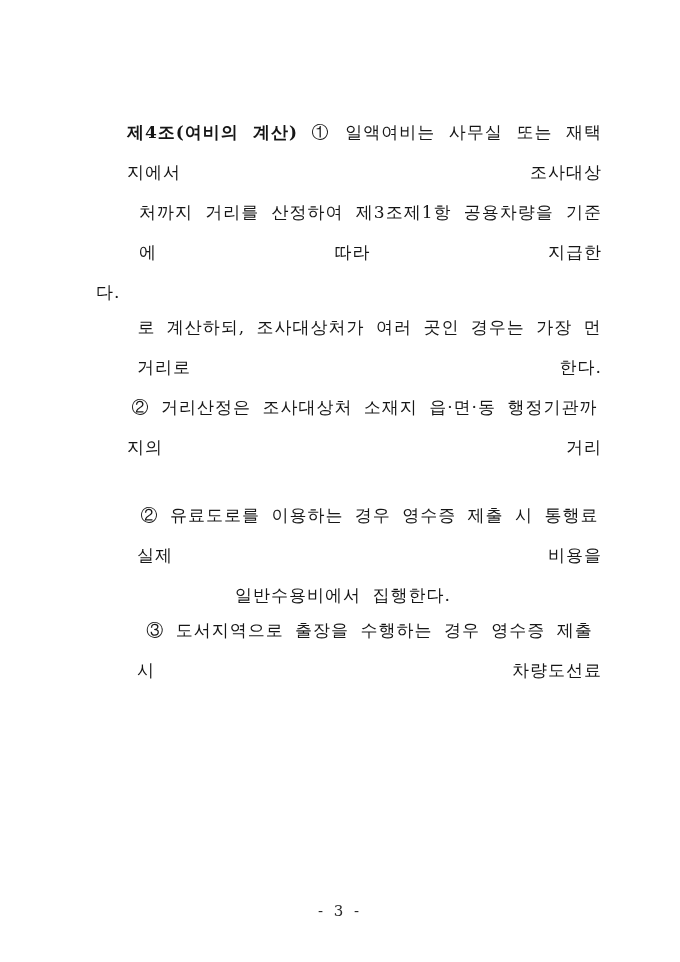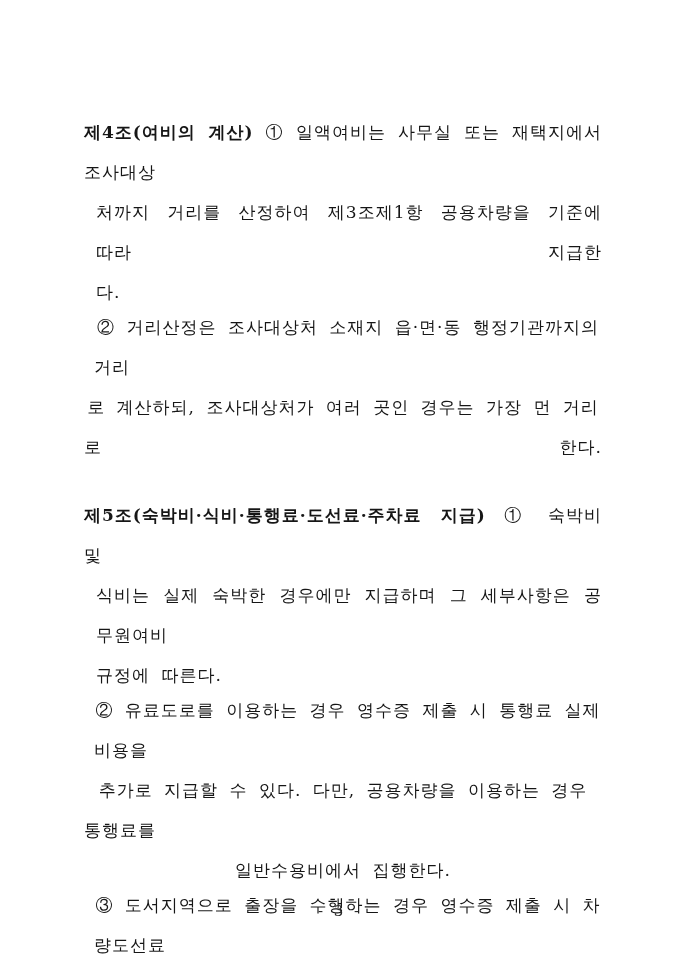--- a/index.html
+++ b/index.html
@@ -30,20 +30,21 @@
   .line {
     font-size: 17px;
     line-height: 40px;
     letter-spacing: 1px;
     word-spacing: 5px;
     text-align: left;
   }
   .line.just {
     text-align: justify;
     text-align-last: justify;
+    margin-left: 43px;
   }
   
   .para-head .line { padding-left: 12px; }
   .para-head .line:first-child { padding-left: 0; }
   
   .para-num .line { padding-left: 0; text-align: center; }
   .para-num .line:first-child { padding-left: 10px; }
   .seg.bold { font-weight: bold; }
   .page-number {
     position: absolute;
@@ -61,33 +62,27 @@
 
 <div class="page">
   <div class="doc">
       <div class="article">
         <div class="para para-head">
           <div class="line just"><span class="seg bold">제4조(여비의 계산)</span><span class="seg"> ① 일액여비는 사무실 또는 재택지에서 조사대상</span></div>
           <div class="line just"><span class="seg">처까지 거리를 산정하여 제3조제1항 공용차량을 기준에 따라 지급한</span></div>
           <div class="line"><span class="seg">다.</span></div>
         </div>
         <div class="para para-num">
+          <div class="line just"><span class="seg">로 계산하되, 조사대상처가 여러 곳인 경우는 가장 먼 거리로 한다.</span></div>
           <div class="line just"><span class="seg">② 거리산정은 조사대상처 소재지 읍·면·동 행정기관까지의 거리</span></div>
-          <div class="line just"><span class="seg">로 계산하되, 조사대상처가 여러 곳인 경우는 가장 먼 거리로 한다.</span></div>
         </div>
       </div>
       <div class="article">
-        <div class="para para-head">
-          <div class="line just"><span class="seg bold">제5조(숙박비·식비·통행료·도선료·주차료 지급)</span><span class="seg"> ① 숙박비 및</span></div>
-          <div class="line just"><span class="seg">식비는 실제 숙박한 경우에만 지급하며 그 세부사항은 공무원여비</span></div>
-          <div class="line"><span class="seg">규정에 따른다.</span></div>
-        </div>
         <div class="para para-num">
           <div class="line just"><span class="seg">② 유료도로를 이용하는 경우 영수증 제출 시 통행료 실제 비용을</span></div>
-          <div class="line just"><span class="seg">추가로 지급할 수 있다. 다만, 공용차량을 이용하는 경우 통행료를</span></div>
           <div class="line"><span class="seg">일반수용비에서 집행한다.</span></div>
         </div>
         <div class="para para-num">
           <div class="line just"><span class="seg">③ 도서지역으로 출장을 수행하는 경우 영수증 제출 시 차량도선료</span></div>
         </div>
       </div>
     </div>
   <div class="page-number">- 3 -</div>
 </div>
 

